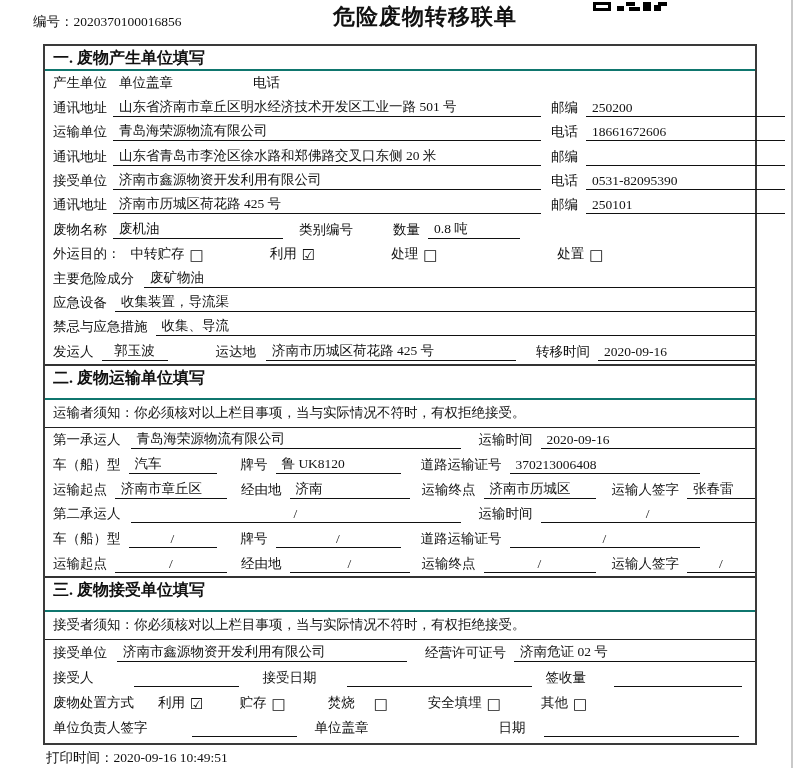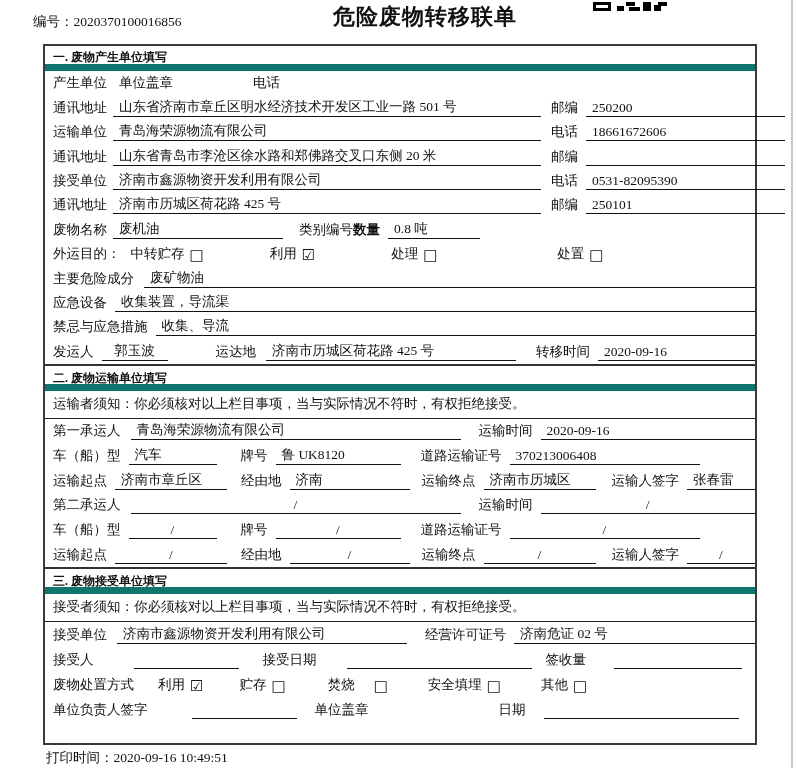--- a/index.html
+++ b/index.html
@@ -12,24 +12,24 @@
   .serial{position:absolute;left:33px;top:13px;white-space:nowrap;}
   .doc-title{position:absolute;left:333px;top:2px;font-size:22px;font-weight:bold;letter-spacing:1px;white-space:nowrap;}
   .qr{position:absolute;left:592px;top:0;}
   .page-edge{position:absolute;top:0;right:3px;width:2px;height:768px;background:#c9c9c9;}
 
   .form-table{
     position:absolute;left:43px;top:44px;width:714px;height:701px;
     border:2px solid #3a3a3a;background:#fff;overflow:visible;
   }
   .sechd{
-    height:25px;line-height:23px;font-weight:bold;font-size:12px;
-    padding-left:8px;border-bottom:7px solid #0f766e;white-space:nowrap;
-  }
-  .sechd.mid{border-top:2px solid #333;height:27px;line-height:24px;}
+    height:25px;line-height:23px;font-weight:bold;font-size:16px;
+    padding-left:8px;border-bottom:2px solid #0f766e;white-space:nowrap;
+  }
+  .sechd.mid{border-top:2px solid #333;height:36px;line-height:24px;}
   .notice{
     height:28px;display:flex;align-items:center;padding-left:8px;
     border-bottom:1.5px solid #222;white-space:nowrap;
   }
   .row{
     display:flex;align-items:flex-end;padding:0 0 3px 8px;white-space:nowrap;
   }
   .r1{height:24.4px;} .r2{height:24.7px;} .r3{height:25px;}
   .lbl{flex:none;}
   .uf{
@@ -106,21 +106,21 @@
     <span class="lbl">通讯地址</span>
     <span class="uf" style="width:428px;margin-left:6px;">济南市历城区荷花路 425 号</span>
     <span class="lbl" style="margin-left:10px;">邮编</span>
     <span class="uf fx bleed" style="margin-left:8px;">250101</span>
   </div>
 
   <div class="row r1">
     <span class="lbl">废物名称</span>
     <span class="uf" style="width:170px;margin-left:6px;">废机油</span>
     <span class="lbl" style="margin-left:16px;">类别编号</span>
-    <span class="lbl" style="font-weight:bold;">数量</span>
+    <span class="lbl" style="margin-left:40px;">数量</span>
     <span class="uf" style="width:92px;margin-left:8px;">0.8 吨</span>
   </div>
 
 
   <div class="row r1">
     <span class="lbl">外运目的：</span>
     <span class="cbi" style="margin-left:10px;">
       <span>中转贮存</span>
       <span class="cbx">□</span>
     </span>

